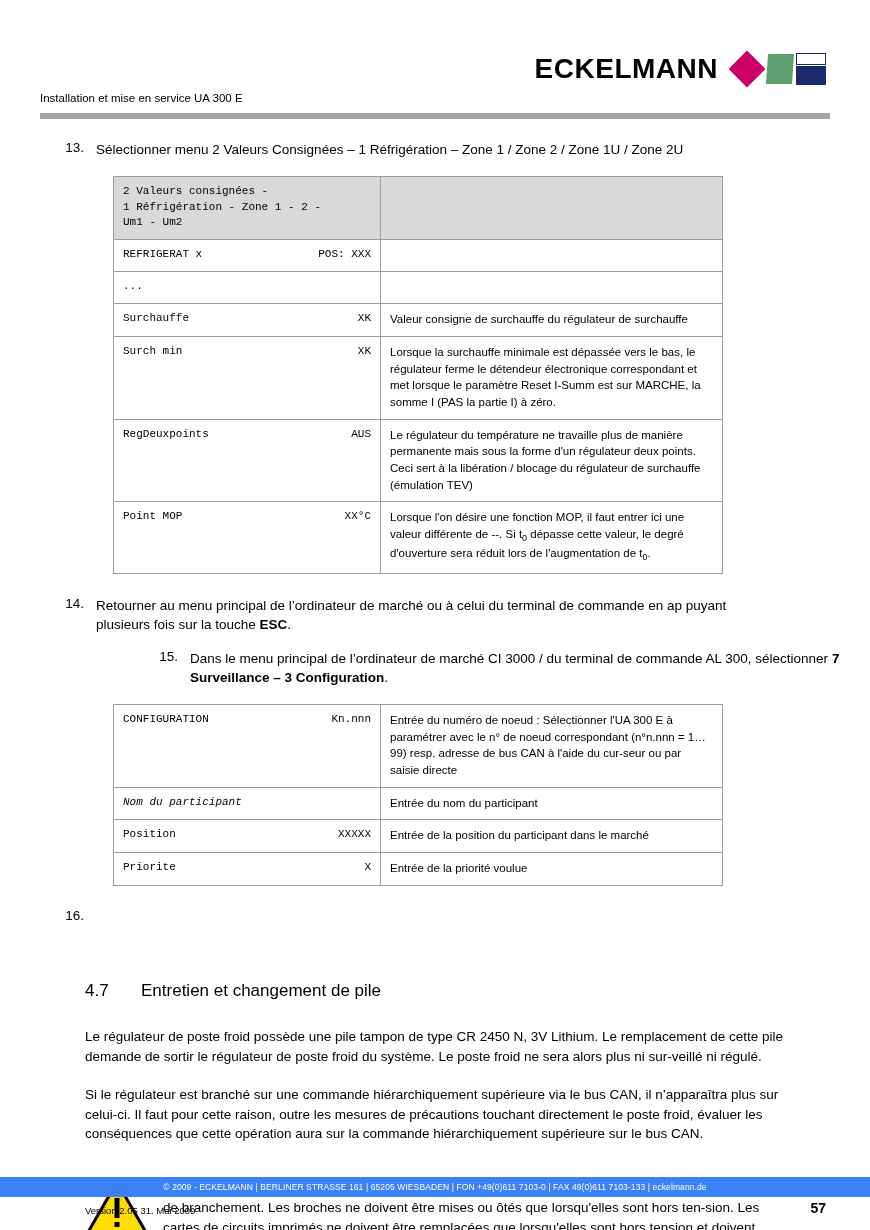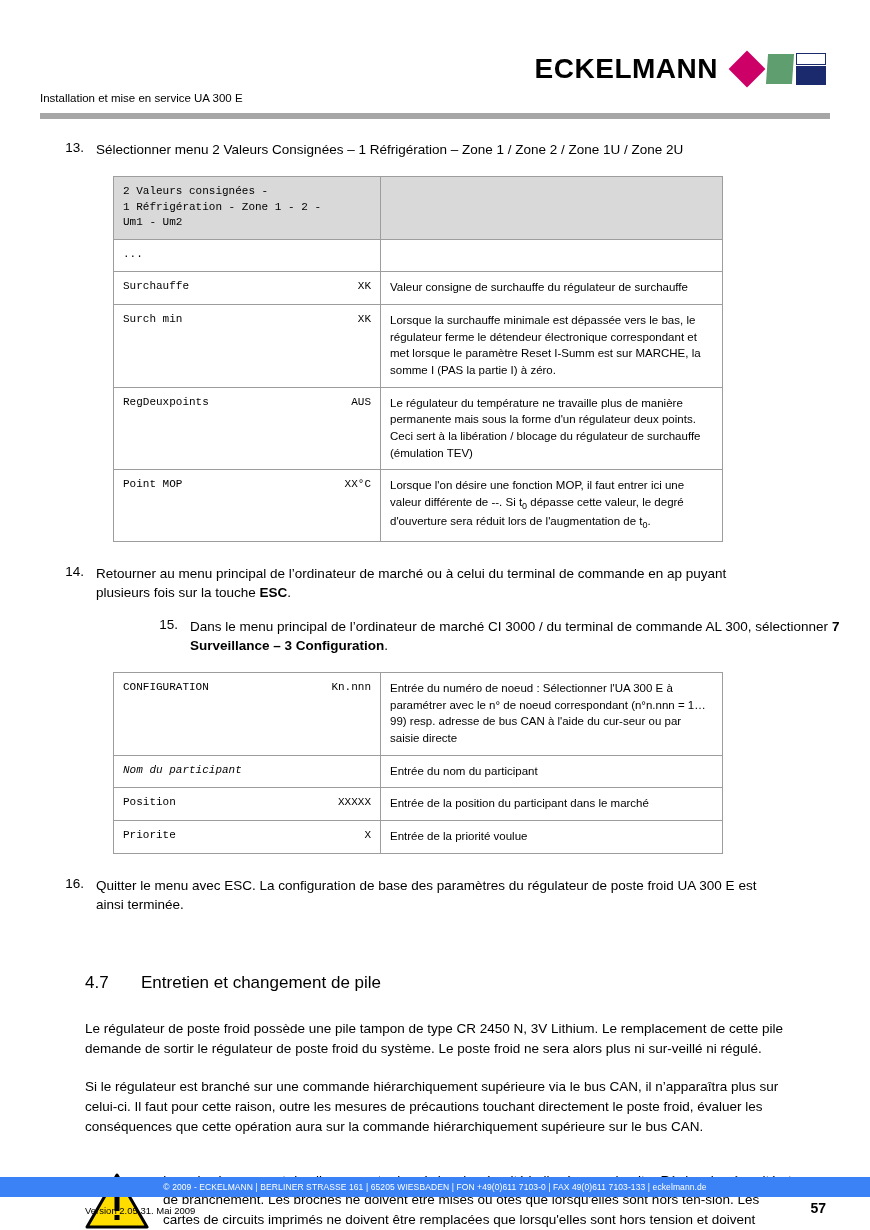--- a/index.html
+++ b/index.html
@@ -261,20 +261,24 @@
 
     <table class="param-table">
       <tbody>
           <tr class="head">
         <td class="mono">2 Valeurs consignées -
 1 Réfrigération - Zone 1 - 2 -
 Um1 - Um2</td>
         <td class="desc"></td>
       </tr>
       <tr>
+        <td class="mono"><span class="mono-row-flex"><span>REFRIGERAT x</span><span>POS: XXX</span></span></td>
+        <td class="desc"></td>
+      </tr>
+      <tr>
         <td class="mono">...</td>
         <td class="desc"></td>
       </tr>
       <tr>
         <td class="mono"><span class="mono-row-flex"><span>Surchauffe</span><span>XK</span></span></td>
         <td class="desc">Valeur consigne de surchauffe du régulateur de surchauffe</td>
       </tr>
       <tr>
         <td class="mono"><span class="mono-row-flex"><span>Surch min</span><span>XK</span></span></td>
         <td class="desc">Lorsque la surchauffe minimale est dépassée vers le bas, le régulateur ferme le détendeur électronique correspondant et met lorsque le paramètre Reset I-Summ est sur MARCHE, la somme I (PAS la partie I) à zéro.</td>
@@ -316,21 +320,20 @@
       </tr>
       <tr>
         <td class="mono"><span class="mono-row-flex"><span>Priorite</span><span>X</span></span></td>
         <td class="desc">Entrée de la priorité voulue</td>
       </tr>
     </tbody>
       </table>
 
     <div class="numbered-item item-16">
       <div class="num">16.</div>
-      <div class="item-text">Quitter le menu avec ESC. La configuration de base des paramètres du régulateur de poste froid UA 300 E est ainsi terminée.</div>
     </div>
 
     <div class="section-head">
       <span class="section-num">4.7</span>
       <span>Entretien et changement de pile</span>
     </div>
 
     <div class="body-p">Le régulateur de poste froid possède une pile tampon de type CR 2450 N,  3V Lithium. Le remplacement de cette pile demande de sortir le régulateur de poste froid du système. Le poste froid ne sera alors plus ni sur-veillé ni régulé.</div>
     <div class="body-p tight">Si le régulateur est branché sur une commande hiérarchiquement supérieure via le bus CAN, il n’apparaîtra plus sur celui-ci. Il faut pour cette raison, outre les mesures de précautions touchant directement le poste froid, évaluer les conséquences que cette opération aura sur la commande hiérarchiquement supérieure sur le bus CAN.</div>
 

